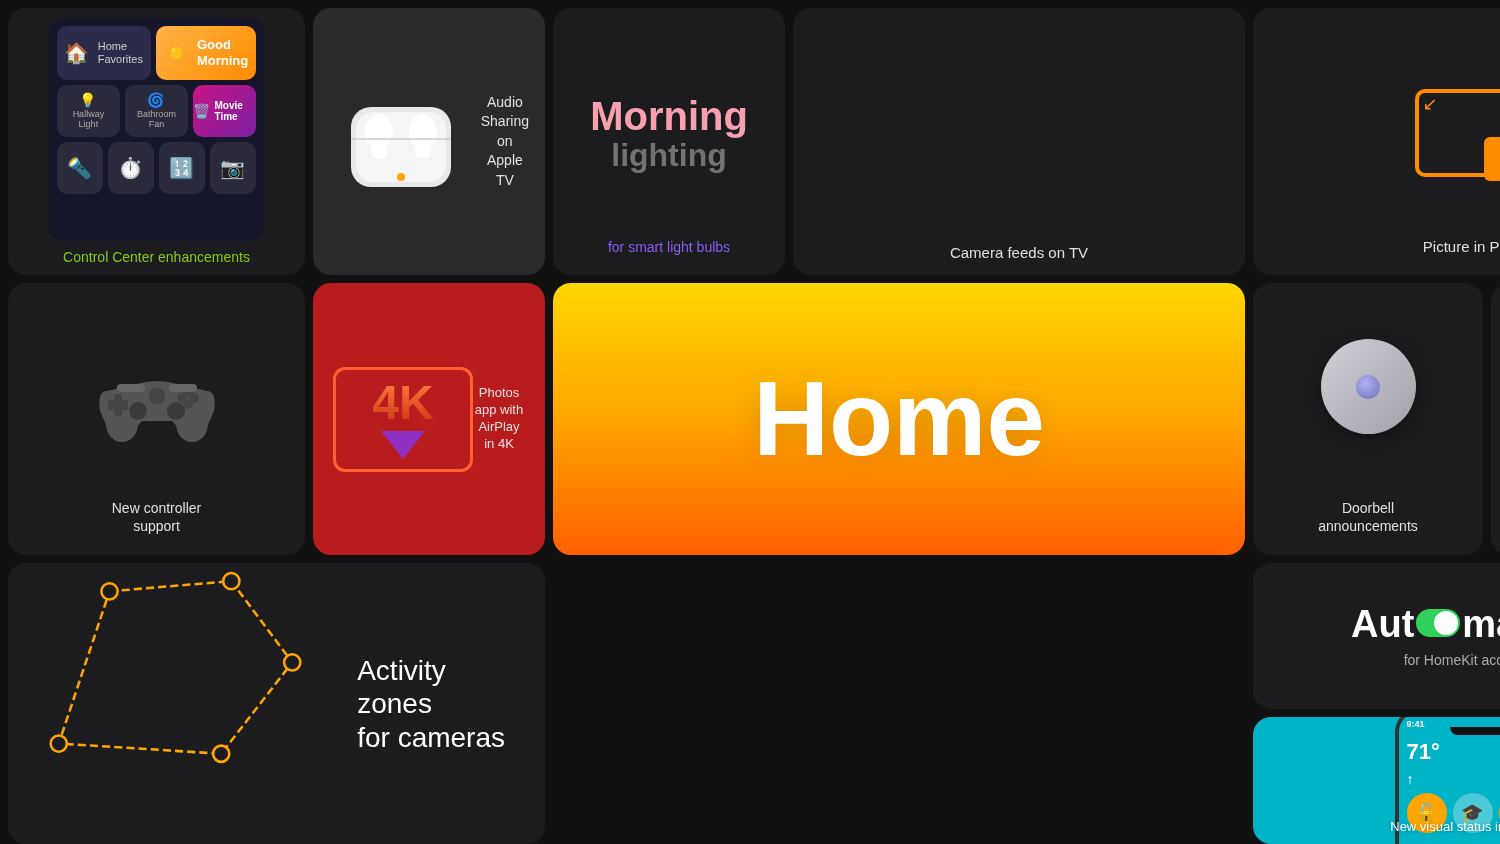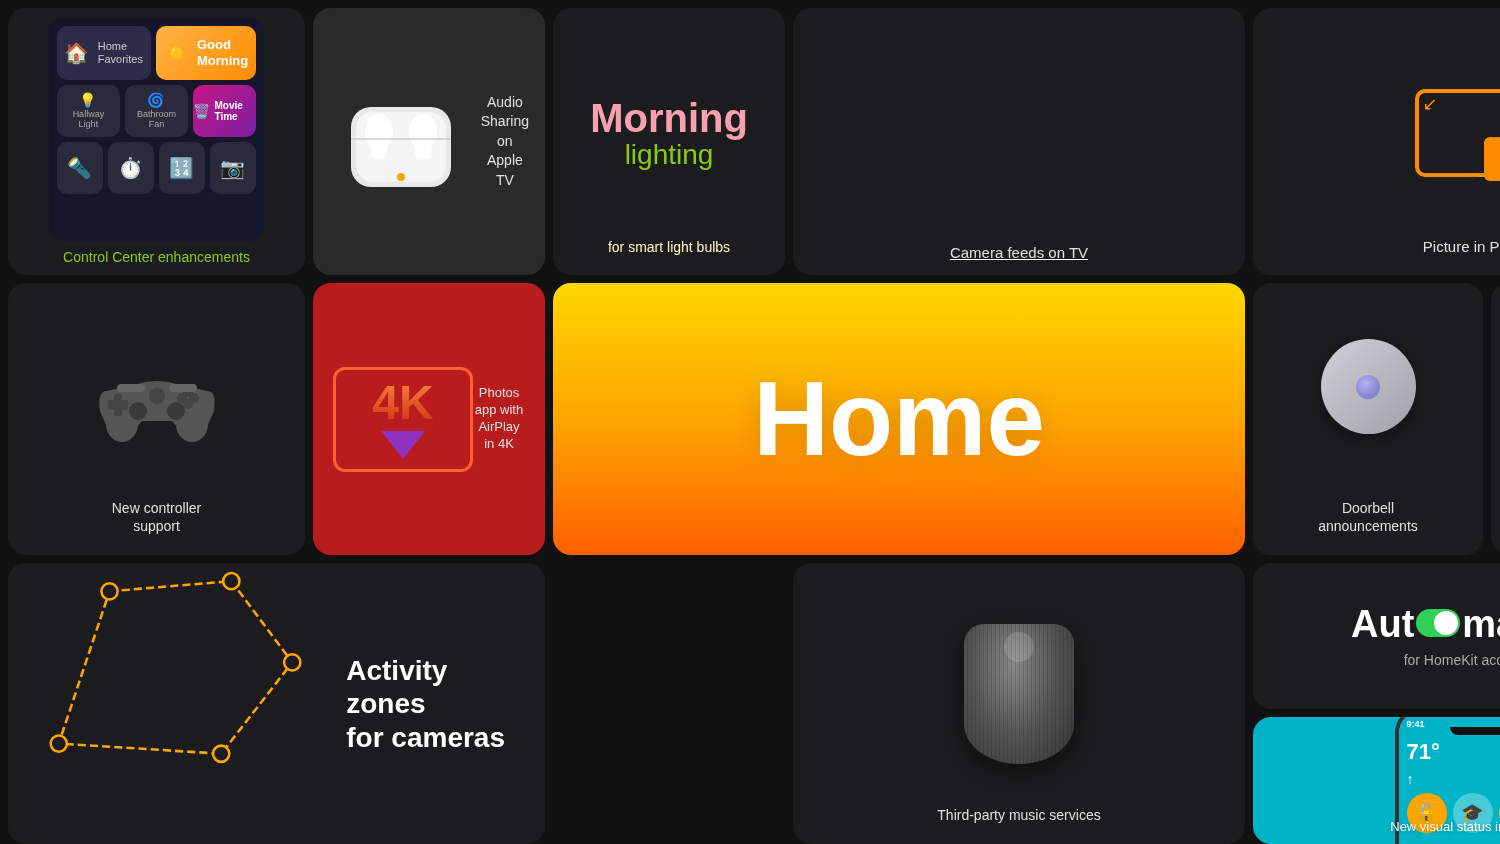--- a/index.html
+++ b/index.html
@@ -112,26 +112,26 @@
           <circle cx="80" cy="100" r="4" fill="#ffa500"></circle>
         </svg>
       </div>
       <div style="font-size:14px;color:#e0e0e0;text-align:center;line-height:1.4;">Audio Sharing
 on Apple TV</div>
     </div>
 
     <div class="tile" style="grid-column:3;grid-row:1;background:#1c1c1e;border-radius:18px;display:flex;flex-direction:column;align-items:center;justify-content:flex-end;padding:20px;">
       <div style="flex:1;display:flex;flex-direction:column;align-items:center;justify-content:center;">
         <div style="font-size:40px;font-weight:700;color:#f8a0b0;line-height:1.1;">Morning</div>
-        <div style="font-size:28px;font-weight:400;color:#84cc16;line-height:1.1;">lighting</div>
-      </div>
-      <div style="font-size:14px;color:#fef9c3;text-align:center;">for smart light bulbs</div>
-    </div>
-
-    <div class="tile" style="grid-column:4;grid-row:1;background:#1c1c1e;border-radius:18px;overflow:hidden;padding:0;display:flex;flex-direction:column;justify-content:flex-end;text-decoration:underline;">
+        <div style="font-size:32px;font-weight:700;color:#737373;line-height:1.1;">lighting</div>
+      </div>
+      <div style="font-size:14px;color:#8b5cf6;text-align:center;">for smart light bulbs</div>
+    </div>
+
+    <div class="tile" style="grid-column:4;grid-row:1;background:#1c1c1e;border-radius:18px;overflow:hidden;padding:0;display:flex;flex-direction:column;justify-content:flex-end;">
 
       <div style="flex:1;background:linear-gradient(160deg,#4a7a3a 0%,#3d6b2d 30%,#5a8a4a 60%,#7ab56a 100%);position:relative;border-radius:18px 18px 0 0;overflow:hidden;">
 
         <svg style="position:absolute;bottom:40px;left:50%;transform:translateX(-50%);" width="160" height="180" viewBox="0 0 160 180">
 
           <ellipse cx="80" cy="35" rx="30" ry="33" fill="#c8a070"></ellipse>
 
           <path d="M40 90 Q45 70 80 75 Q115 70 120 90 L125 170 L35 170 Z" fill="#8B7040"></path>
 
           <path d="M60 75 L80 78 L100 75 L105 100 L55 100 Z" fill="#e87020"></path>
@@ -227,37 +227,27 @@
 
         <polygon points="100,30 220,20 280,100 210,190 50,180" fill="none" stroke="#ffa500" stroke-width="2.5" stroke-dasharray="8,4"></polygon>
 
         <circle cx="100" cy="30" r="8" fill="#1c1c1e" stroke="#ffa500" stroke-width="2.5"></circle>
         <circle cx="220" cy="20" r="8" fill="#1c1c1e" stroke="#ffa500" stroke-width="2.5"></circle>
         <circle cx="280" cy="100" r="8" fill="#1c1c1e" stroke="#ffa500" stroke-width="2.5"></circle>
         <circle cx="210" cy="190" r="8" fill="#1c1c1e" stroke="#ffa500" stroke-width="2.5"></circle>
         <circle cx="50" cy="180" r="8" fill="#1c1c1e" stroke="#ffa500" stroke-width="2.5"></circle>
       </svg>
       <div style="position:absolute;right:40px;top:50%;transform:translateY(-50%);text-align:left;">
-        <div style="font-size:28px;font-weight:700;color:white;line-height:1.2;white-space:pre-line;margin-left:13px;">Activity
+        <div style="font-size:28px;font-weight:400;color:white;line-height:1.2;white-space:pre-line;margin-left:13px;">Activity
 zones
 for cameras</div>
       </div>
     </div>
 
 
-    <div class="tile" style="grid-column:4;grid-row:3;background:#1c1c1e;border-radius:18px;display:flex;flex-direction:column;align-items:center;justify-content:flex-end;padding:20px;">
-      <div style="flex:1;display:flex;align-items:center;justify-content:center;">
-        <div style="width:110px;height:140px;background:radial-gradient(ellipse at 45% 30%, #888,#555 50%,#333 100%);border-radius:22px 22px 55% 55% / 22px 22px 44px 44px;position:relative;overflow:hidden;box-shadow:0 8px 30px rgba(0,0,0,0.5);">
-          <div style="position:absolute;inset:0;border-radius:inherit;background:repeating-linear-gradient(90deg,transparent,transparent 3px,rgba(0,0,0,0.15) 3px,rgba(0,0,0,0.15) 4px);"></div>
-
-          <div style="position:absolute;top:8px;left:50%;transform:translateX(-50%);width:30px;height:30px;border-radius:50%;background:rgba(255,255,255,0.15);"></div>
-        </div>
-      </div>
-      <div style="font-size:14px;color:#e0e0e0;text-align:center;line-height:1.3;">Third-party music services</div>
-    </div>
 
     <div style="grid-column:5/7;grid-row:3;display:flex;flex-direction:column;gap:8px;">
 
       <div class="tile" style="flex:1;background:#1c1c1e;border-radius:18px;display:flex;flex-direction:column;align-items:center;justify-content:center;padding:20px;min-height:0;">
         <div style="display:flex;align-items:center;justify-content:center;margin-bottom:6px;flex-wrap:wrap;gap:0;">
           <span style="font-size:38px;font-weight:700;color:white;">Aut</span>
           <span style="display:inline-block;width:44px;height:28px;background:#30d158;border-radius:14px;position:relative;margin:0 2px;vertical-align:middle;top:-2px;flex-shrink:0;">
             <span style="position:absolute;right:2px;top:2px;width:24px;height:24px;background:white;border-radius:50%;display:block;"></span>
           </span>
           <span style="font-size:38px;font-weight:700;color:white;">mations</span>

